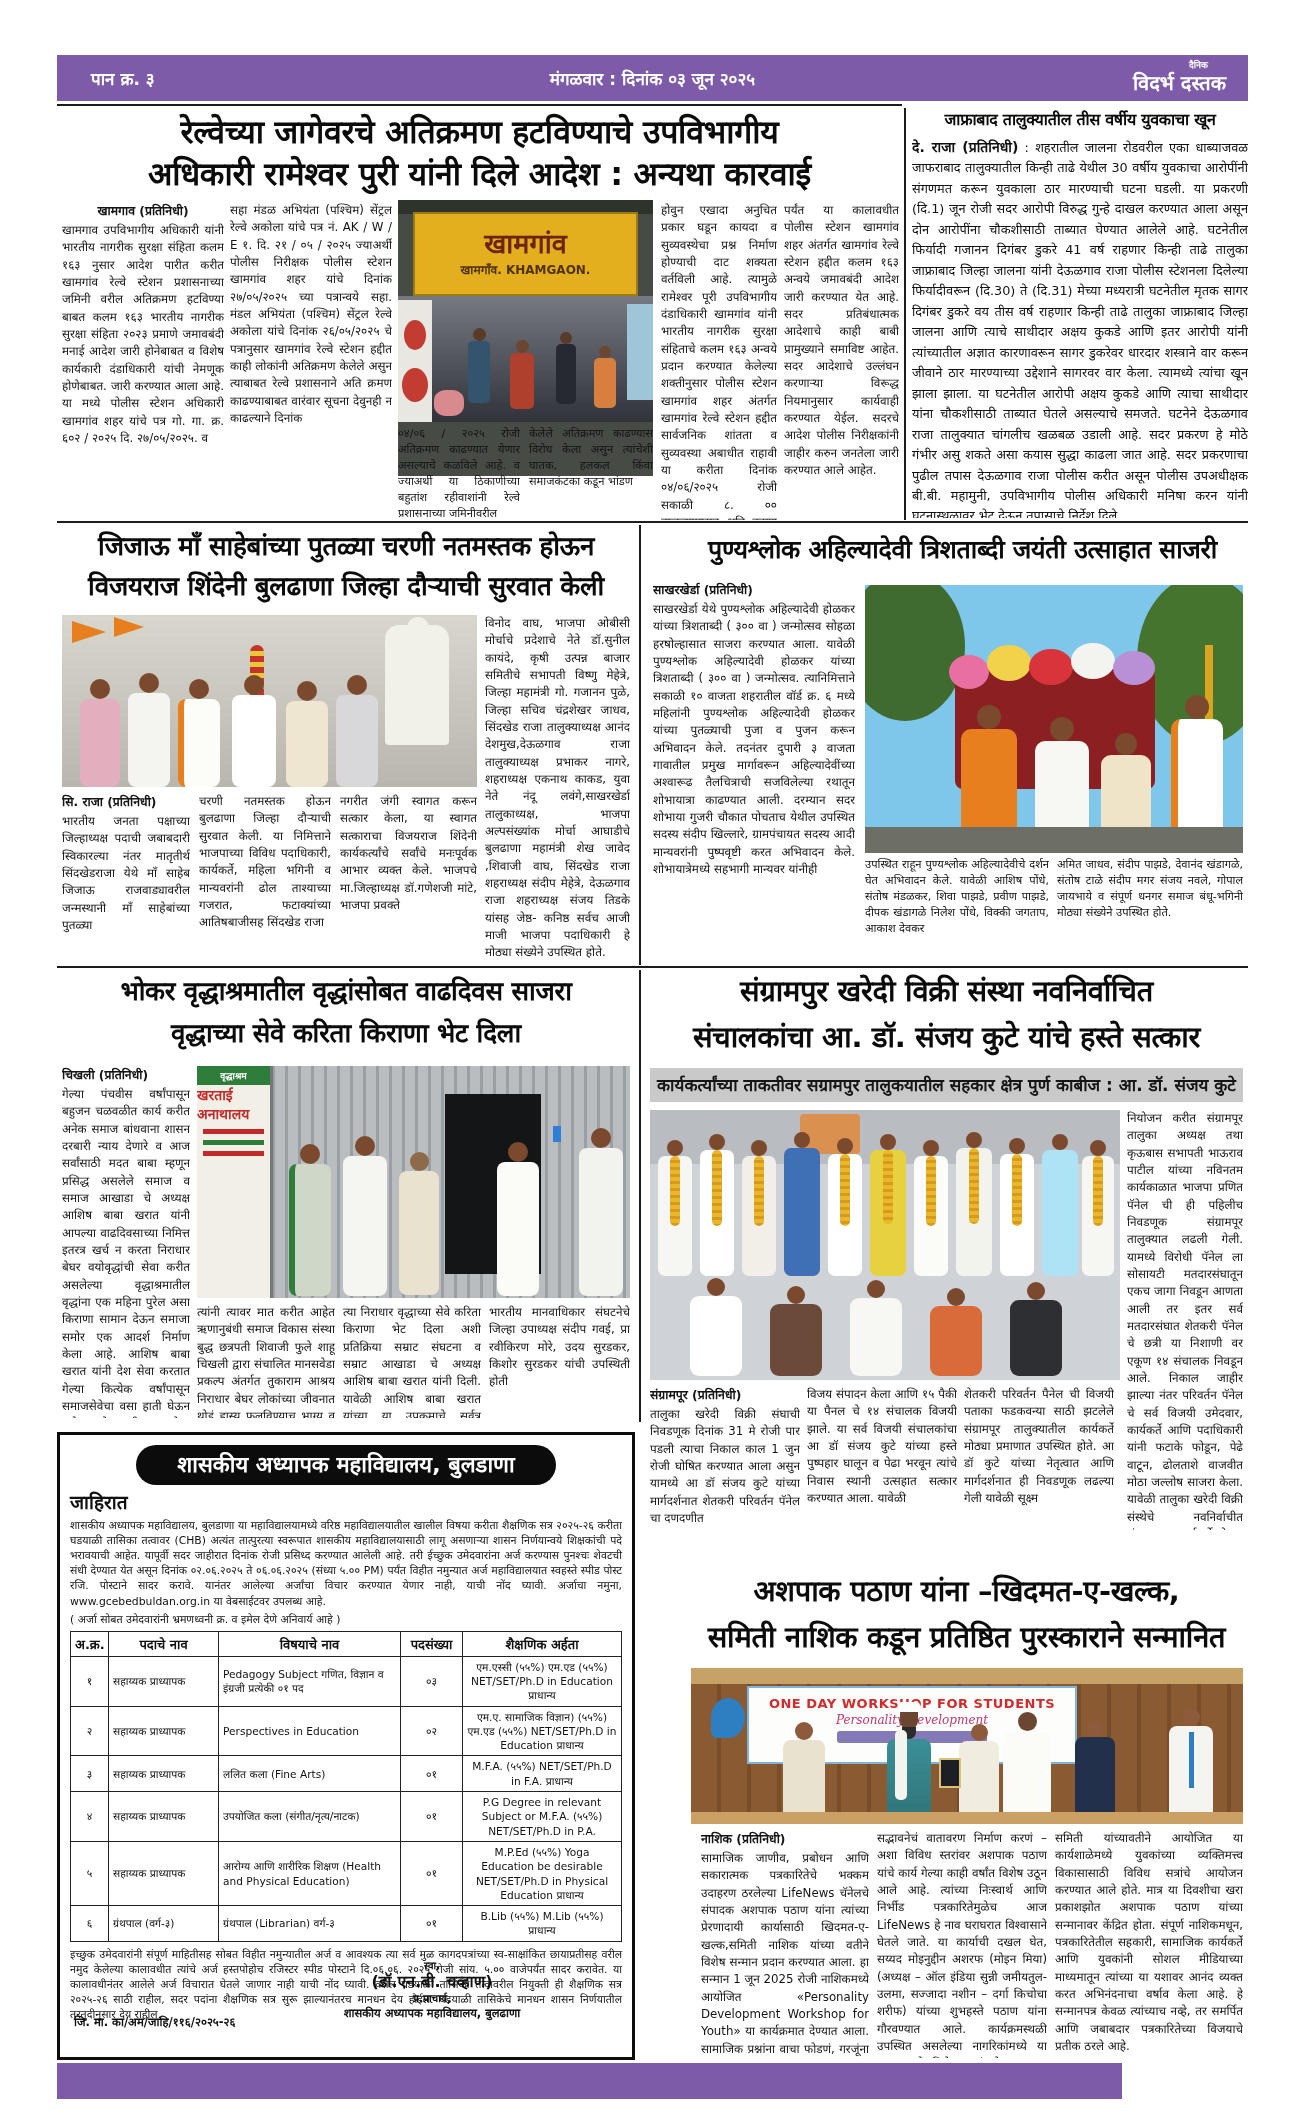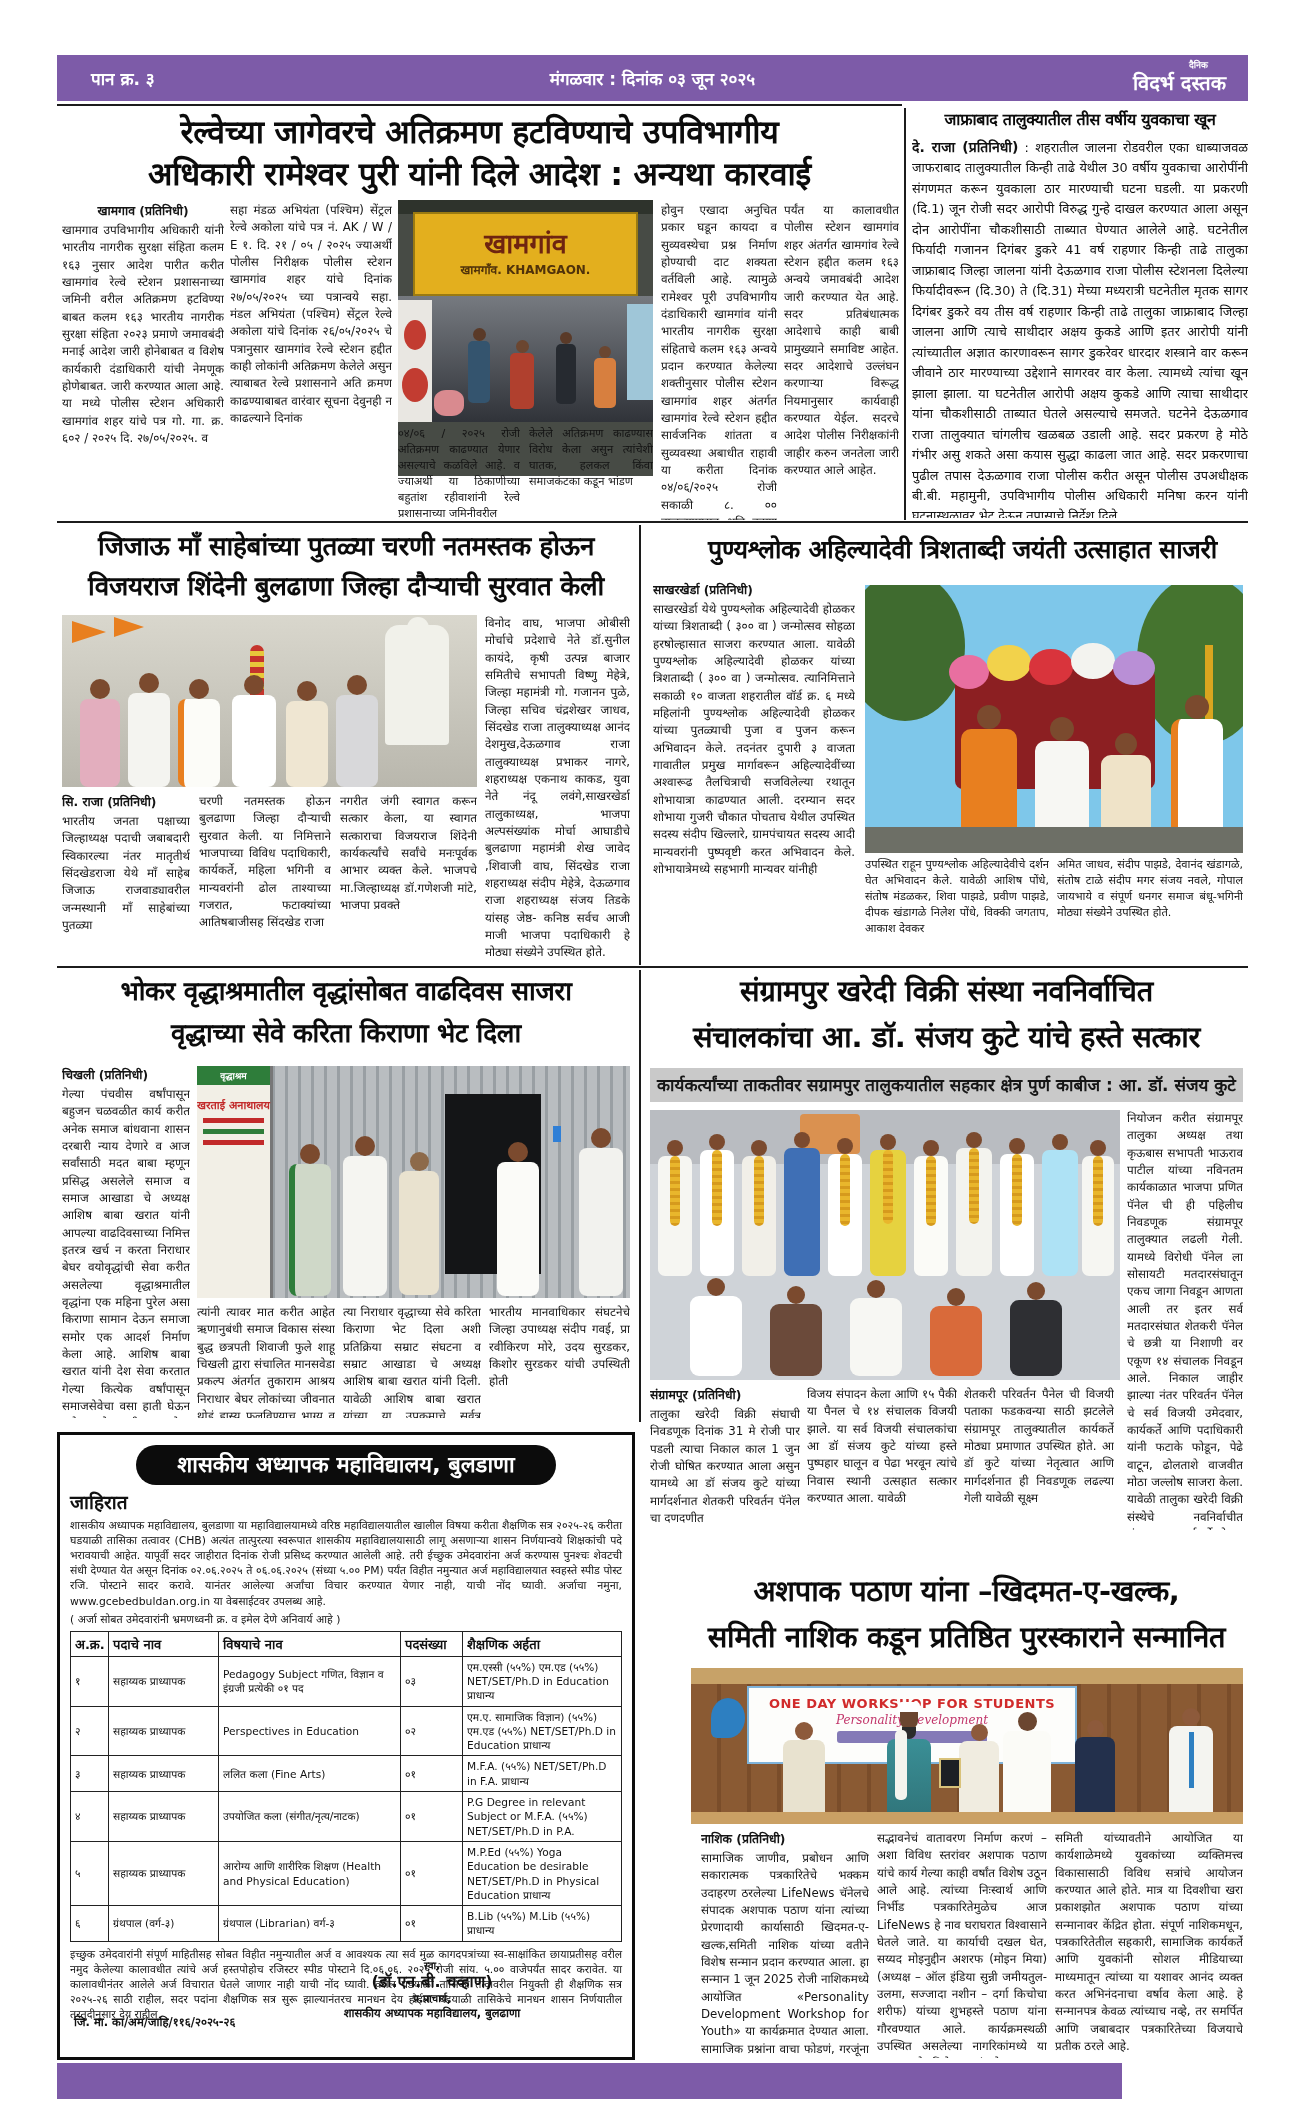--- a/index.html
+++ b/index.html
@@ -14,21 +14,21 @@
   .colsm{font-size:11.2px;line-height:1.42}
   .byline{font-weight:bold;font-size:12.3px;display:block;margin-bottom:2px}
   .photo{position:absolute;overflow:hidden;background:#888}
   .head{border-radius:50%;background:#7b4a2e}
   .fig{display:flex;flex-direction:column;align-items:center}
   .masthead{background:#7d5ba8;color:#fff}
   .band{background:#c9c9c9;font-weight:bold;text-align:center;color:#161616}
   .adbox{border:3px solid #0c0c0c;background:#fff}
   .pill{background:#0c0c0c;color:#fff;border-radius:24px;font-weight:bold;text-align:center}
   table.adtable{border-collapse:collapse;width:100%;table-layout:fixed}
-  table.adtable th,table.adtable td{border:1.6px solid #222;padding:3px 4px;vertical-align:middle;text-align:left;overflow:hidden}
+  table.adtable th,table.adtable td{border:1.6px solid #222;padding:3px 4px;vertical-align:middle;text-align:center;overflow:hidden}
   table.adtable th{font-size:13px;font-weight:bold}
   table.adtable td{font-size:10.6px;line-height:1.35}
   table.adtable td.lft{text-align:left}
   .sig{text-align:center;line-height:1.3}
   .garland{width:10px;height:34px;border-radius:5px;background:repeating-linear-gradient(#e9b62c 0 4px,#d69a1d 4px 7px)}
 </style>
 </head>
 <body>
 
 <div class="sheet">
@@ -197,21 +197,21 @@
     <div class="hl" style="position:absolute;left:0;top:44px;width:100%;font-size:26px">वृद्धाच्या सेवे करिता किराणा भेट दिला</div>
 
     <div class="abs col" style="left:5px;top:96px;width:128px;height:352px">
       <span class="byline">चिखली (प्रतिनिधी)</span>
       <span>गेल्या पंचवीस वर्षांपासून बहुजन चळवळीत कार्य करीत अनेक समाज बांधवाना शासन दरबारी न्याय देणारे व आज सर्वांसाठी मदत बाबा म्हणून प्रसिद्ध असलेले समाज व समाज आखाडा चे अध्यक्ष आशिष बाबा खरात यांनी आपल्या वाढदिवसाच्या निमित्त इतरत्र खर्च न करता निराधार बेघर वयोवृद्धांची सेवा करीत असलेल्या वृद्धाश्रमातील वृद्धांना एक महिना पुरेल असा किराणा सामान देऊन समाजा समोर एक आदर्श निर्माण केला आहे. आशिष बाबा खरात यांनी देश सेवा करतात गेल्या कित्येक वर्षांपासून समाजसेवेचा वसा हाती घेऊन अनेक गोर गरीब जनतेला शासन दरबारी न्याय देण्याचं काम केले आहे. त्यांना कॅन्सर सारख्या महा बिमारीने ग्रासले असतांना ते एकमेव असे व्यक्तीमत्व आहे कि</span>
     </div>
 
     <div class="photo" style="left:140px;top:96px;width:433px;height:232px;background:repeating-linear-gradient(90deg,#b9bdc0 0 10px,#999fa3 10px 13px)">
       <div class="abs" style="left:0;top:0;width:76px;height:100%;background:#f2efe6;border-right:3px solid #777">
         <div style="background:#2e7d3a;color:#fff;font-size:9px;font-weight:bold;text-align:center;padding:3px 1px">वृद्धाश्रम</div>
-        <div style="color:#c22a2a;font-size:11px;font-weight:bold;text-align:center;margin-top:12px">खरताई अनाथालय</div>
+        <div style="color:#c22a2a;font-size:14px;font-weight:bold;text-align:left;margin-top:0">खरताई अनाथालय</div>
         <div style="margin:6px 6px;height:5px;background:#c22a2a"></div>
         <div style="margin:6px 6px;height:5px;background:#2e7d3a"></div>
         <div style="margin:6px 6px;height:5px;background:#c22a2a"></div>
       </div>
       <div class="abs" style="left:248px;top:28px;width:96px;height:180px;background:#141517"></div>
       <div class="abs" style="left:356px;top:60px;width:8px;height:16px;background:#2f7fd6"></div>
       <div class="abs fig" style="left:92px;top:78px">
           <div class="head" style="width:20px;height:20px"></div>
           <div style="width:42px;height:132px;background:#cfd8c8;border-radius:8px;border-left:6px solid #2e7d3a"></div>
         </div>

